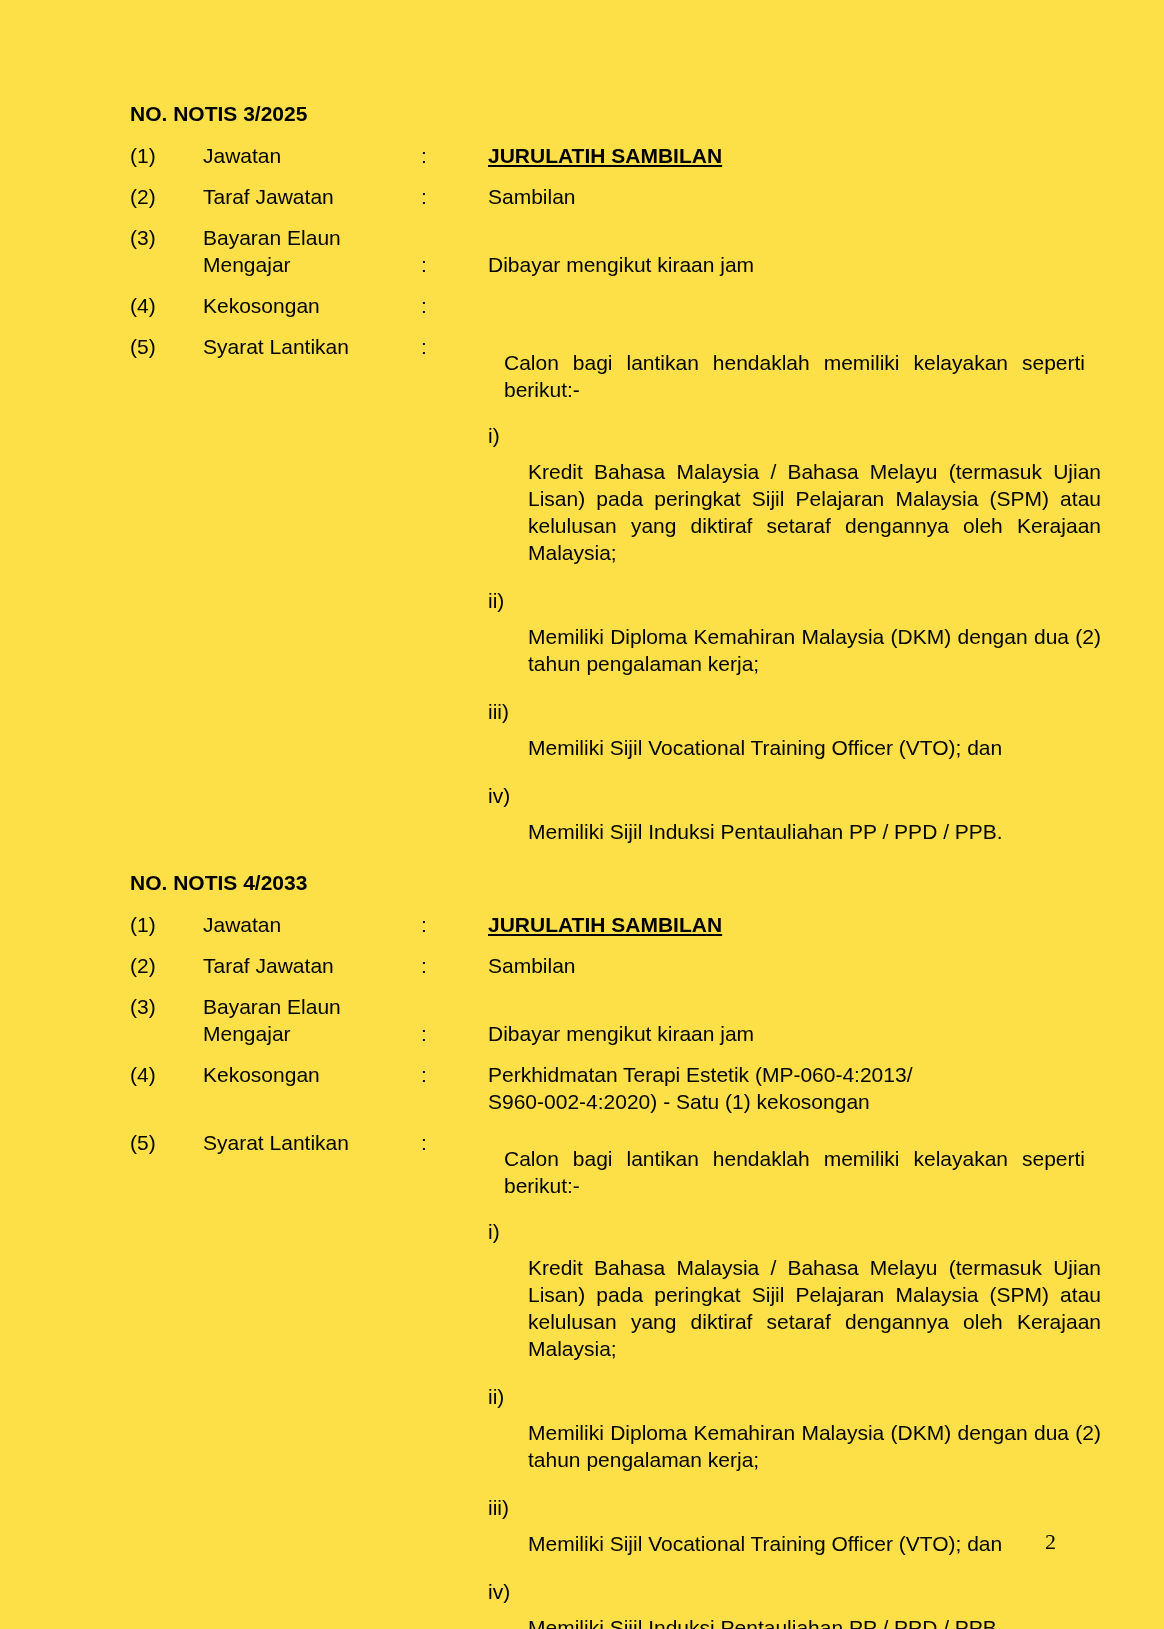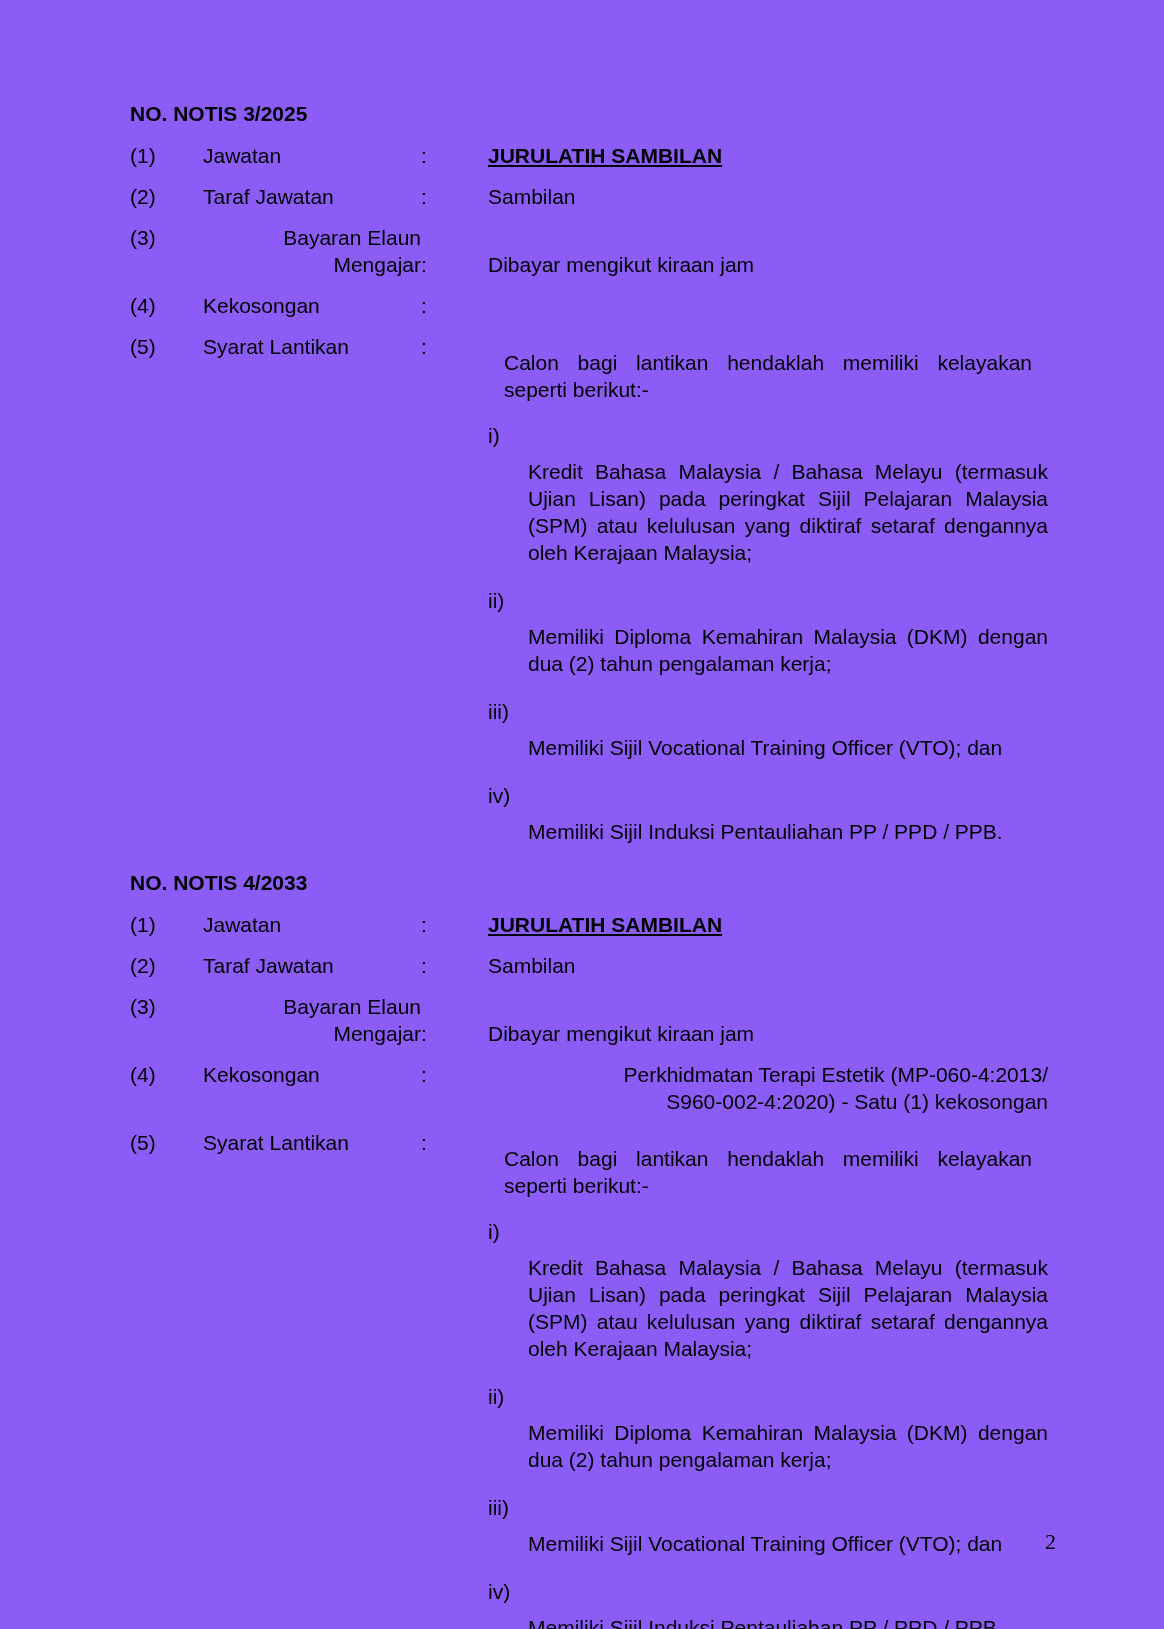--- a/index.html
+++ b/index.html
@@ -1,39 +1,39 @@
 <!DOCTYPE html>
 <html><head>
 <meta charset="utf-8">
 <style>
   html,body{margin:0;padding:0;background:#888;}
   .page{
     position:relative;
     width:1164px;height:1629px;
     margin:0 auto;
-    background:#8b5cf6;
+    background:#fde047;
     color:#000;
     font-family:"Liberation Sans", sans-serif;
     font-size:21px;line-height:27px;
     box-sizing:border-box;
-    padding:100px 116px 0 130px;
+    padding:100px 63px 0 130px;
     overflow:hidden;
   }
   .notice-title{
     font-size:21px;line-height:27px;font-weight:bold;
     margin:0 0 15px 0;
   }
   .notice-section.second .notice-title{margin-top:24px;}
   .row{
     display:grid;
     grid-template-columns:73px 218px 67px 1fr;
     margin-bottom:14px;
   }
   .c-num,.c-label,.c-colon,.c-value{white-space:normal;}
-  .pre{white-space:pre-line;text-align:right;}
+  .pre{white-space:pre-line;}
   .row.colon-bottom .c-colon,
   .row.colon-bottom .c-value{align-self:end;}
   .value-bold{font-weight:bold;text-decoration:underline;}
   .par{margin:16px;text-align:justify;}
   .items{margin-top:19px;}
   .item{
     display:grid;
     grid-template-columns:40px 1fr;
     margin-bottom:21px;
   }

